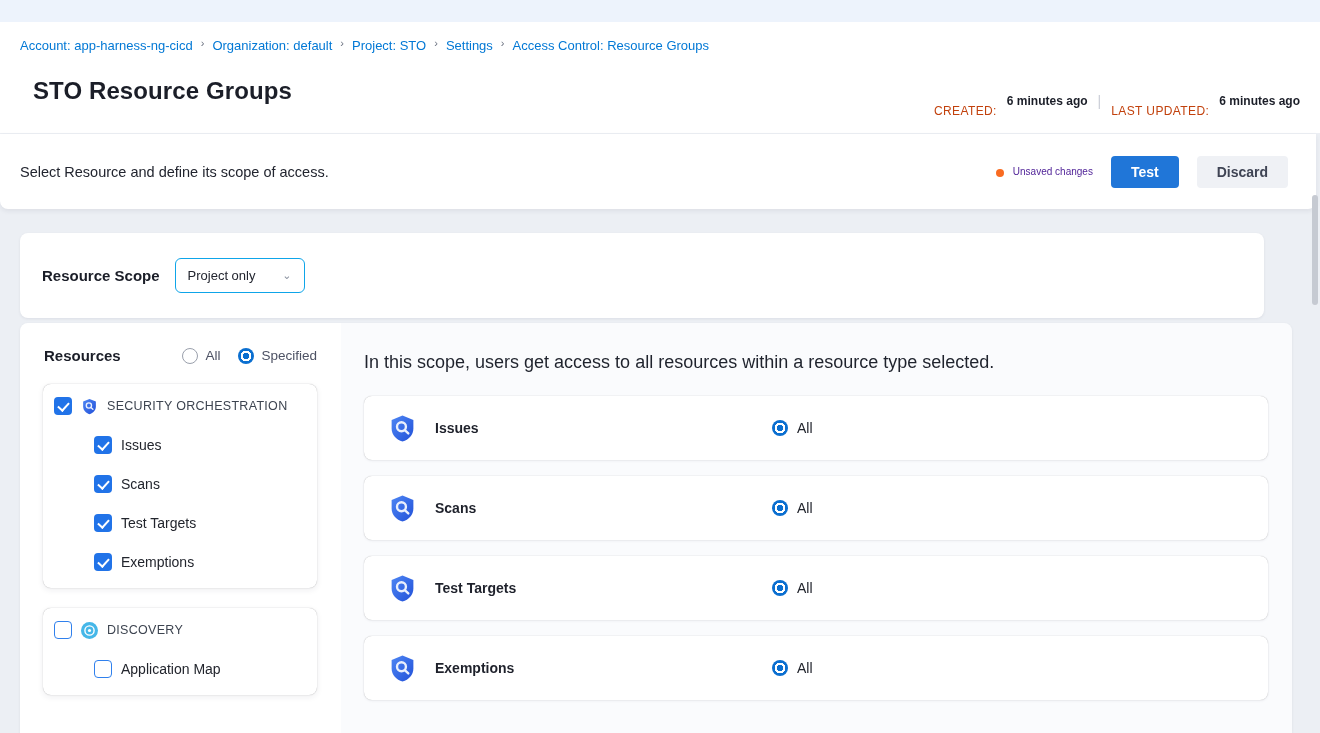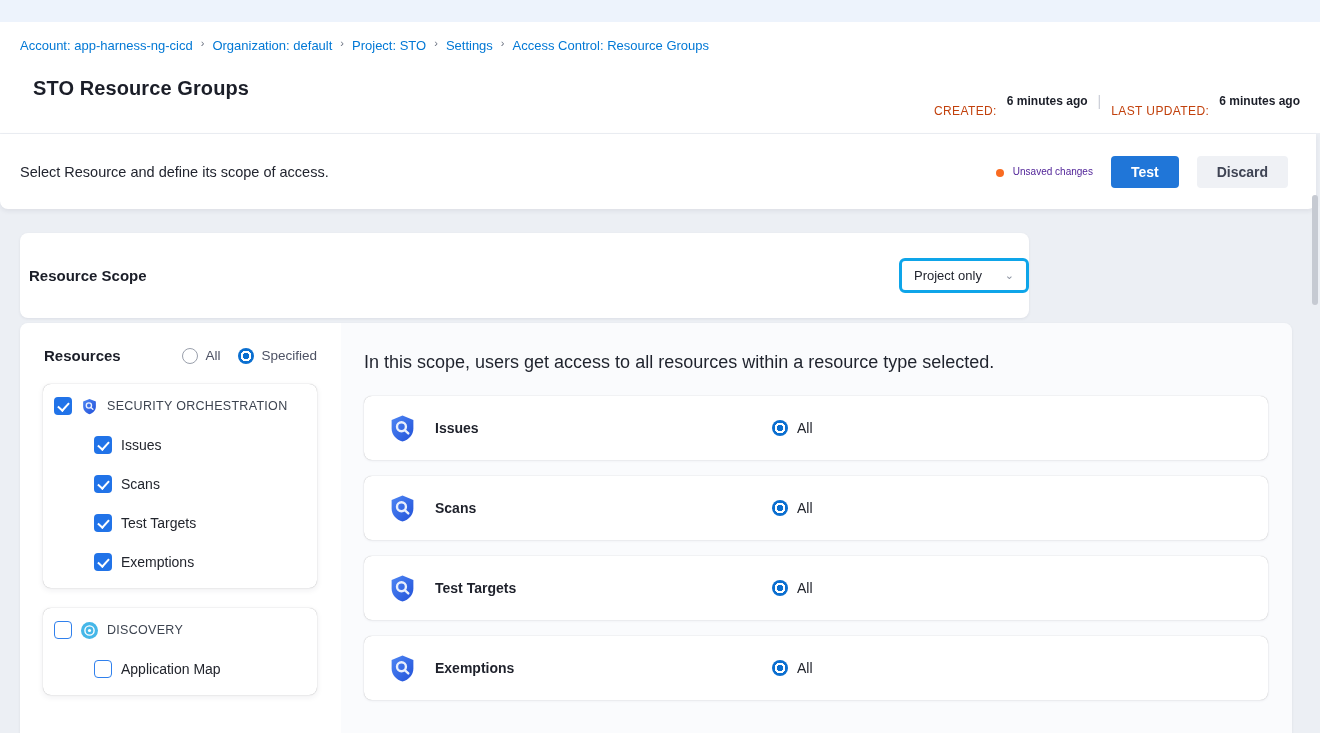--- a/index.html
+++ b/index.html
@@ -11,21 +11,21 @@
     overflow:hidden;
     color:#1e212b;
   }
 
   
   .header { position:absolute; top:0; left:0; width:1320px; height:133px; background:#ffffff; }
   .top-band { height:22px; background:#edf3fc; }
   .breadcrumb { display:flex; gap:8px; padding:16px 0 0 20px; font-size:13px; }
   .crumb { color:#0278d5; cursor:pointer; }
   .crumb-sep { color:#6b7280; font-size:11px; transform:translateY(-1px); }
-  .page-title { margin:24px 0 0 33px; font-size:20px; font-weight:700; color:#1b1e28; letter-spacing:.1px; }
+  .page-title { margin:24px 0 0 33px; font-size:24px; font-weight:700; color:#1b1e28; letter-spacing:.1px; }
   .header-meta { position:absolute; right:20px; top:84px; display:flex; align-items:center; gap:10px; font-size:12px; }
   .meta-label { color:#c2410c; letter-spacing:.4px;margin-top:20px; }
   .meta-value { color:#1b1e28; font-weight:700; }
   .meta-sep { color:#c9cdd6; font-size:14px; }
 
   
   .toolbar {
     position:absolute; top:134px; left:0; width:1316px; height:75px;
     background:#ffffff; border-radius:0 0 8px 8px;
     box-shadow:0 2px 5px rgba(40,41,61,.08);
@@ -34,28 +34,28 @@
   .toolbar-desc { font-size:14.5px; color:#22252f; }
   .toolbar-right { margin-left:auto; display:flex; align-items:center; gap:18px; }
   .unsaved { display:flex; align-items:flex-end; gap:9px; color:#4c1d95; font-size:10px; }
   .unsaved-dot { width:8px; height:8px; border-radius:50%; background:#f96b21; }
   .btn { border:none; border-radius:4px; font-family:inherit; font-size:14px; font-weight:700; padding:8px 20px; cursor:pointer; }
   .btn-primary { background:#2076d8; color:#ffffff; }
   .btn-secondary { background:#eff1f5; color:#3f4454; }
 
   
   .scope-card {
-    position:absolute; top:233px; left:20px; width:1009px; height:85px;
+    position:absolute; top:233px; left:20px; width:1244px; height:85px;
     background:#ffffff; border-radius:8px; box-shadow:0 1px 3px rgba(40,41,61,.08);
-    display:flex; align-items:center; padding-left:9px;justify-content:space-between;
+    display:flex; align-items:center; padding-left:22px;
   }
   .scope-label { font-size:15px; font-weight:700; color:#1b1e28; }
   .scope-select {
     margin-left:15px; min-width:130px; height:35px;
-    border:3px solid #0ea5e9; border-radius:6px; background:#fff;
+    border:1px solid #0ea5e9; border-radius:6px; background:#fff;
     display:flex; align-items:center; padding:0 12px; gap:16px; cursor:pointer;
   }
   .scope-select-value { font-size:13px; color:#22252f; flex:1; }
   .chevron { color:#8b92a0; font-size:11px; }
 
   
   .content-wrap {
     position:absolute; top:323px; left:20px; width:1272px; height:410px;
     border-radius:8px 8px 0 0; overflow:hidden;
     box-shadow:0 1px 3px rgba(40,41,61,.08);

